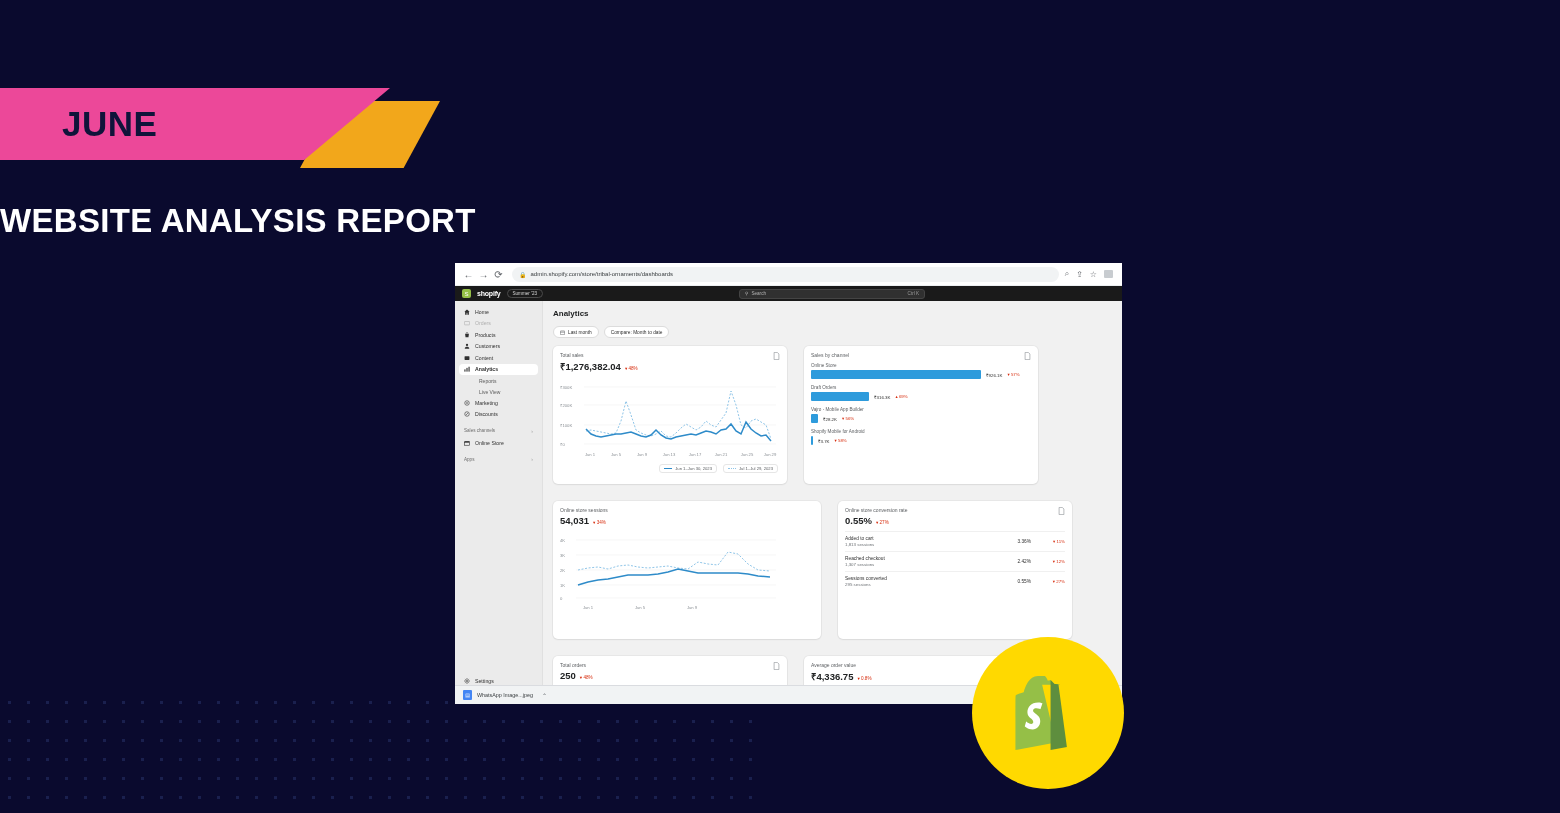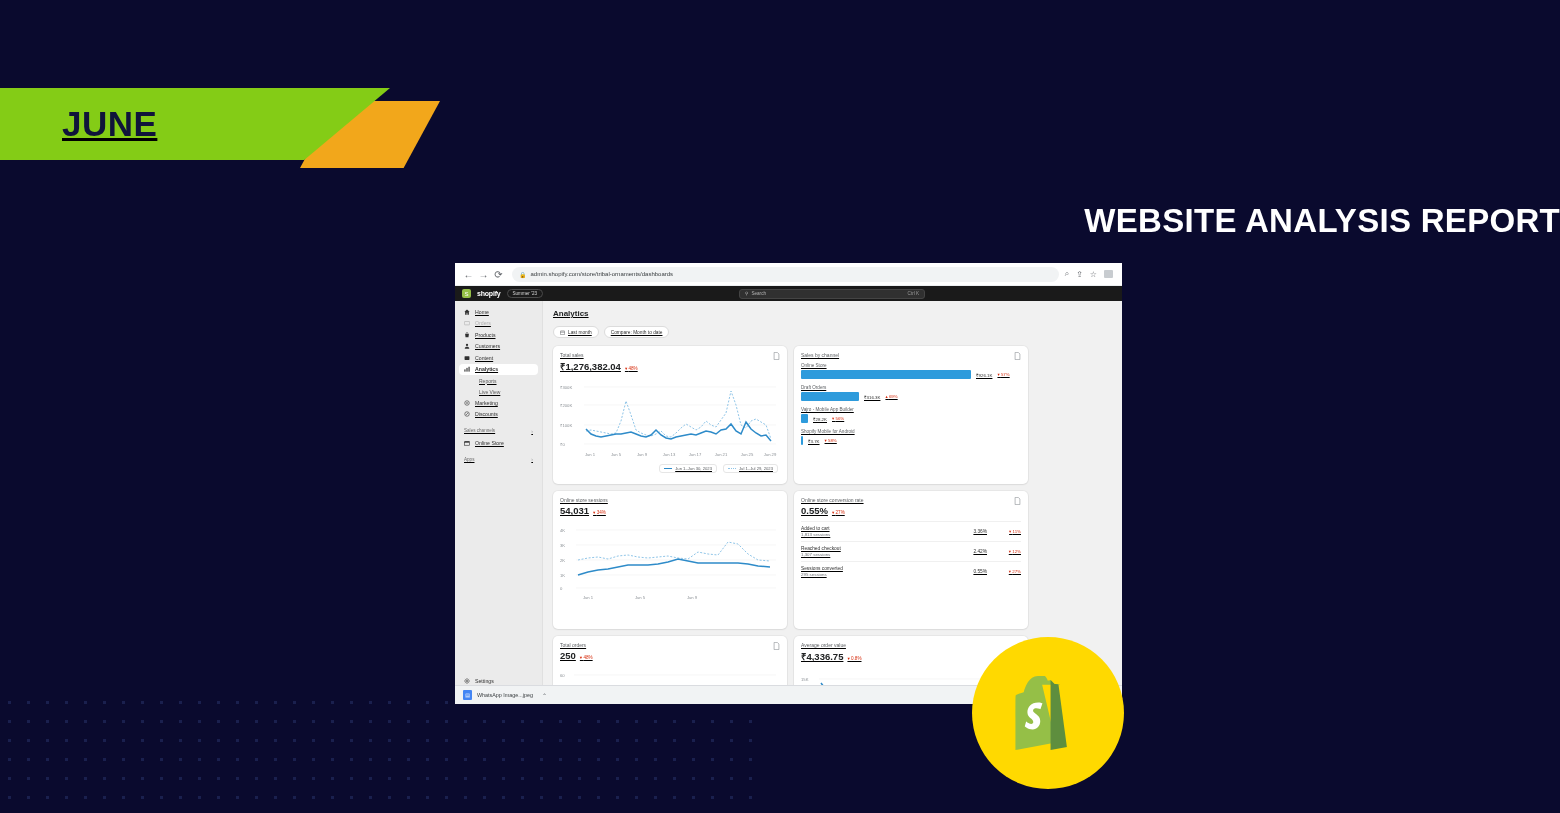--- a/index.html
+++ b/index.html
@@ -25,33 +25,33 @@
   .ribbon-wrap { position: absolute; left: 0; top: 88px; height: 80px; }
   .ribbon-fold {
     position: absolute; left: 300px; top: 13px;
     width: 140px; height: 67px;
     background: #f2a71b;
     clip-path: polygon(26% 0, 100% 0, 74% 100%, 0 100%);
   }
   .ribbon-main {
     position: absolute; left: 0; top: 0;
     width: 390px; height: 72px;
-    background: #84cc16;
+    background: #ec4899;
     clip-path: polygon(0 0, 100% 0, 78% 100%, 0 100%);
-    display: flex; align-items: center; text-decoration: underline;
+    display: flex; align-items: center;
   }
   .ribbon-main span {
     font-size: 35px; font-weight: bold; color: #10143a;
     letter-spacing: .5px; margin-left: 62px;
   }
 
   
   .page-title {
     position: absolute; top: 202px; left: 0; width: 1560px;
-    text-align: right;
+    text-align: left;
     color: #ffffff; font-size: 33px; font-weight: bold;
     letter-spacing: .3px;
   }
 
   
   .browser {
     position: absolute; left: 455px; top: 263px;
     width: 667px; height: 441px;
     background: #ffffff;
     overflow: hidden;
@@ -98,21 +98,21 @@
   .searchbar {
     width: 186px; height: 10px; background: #303030;
     border: 1px solid #444; border-radius: 3px;
     display: flex; align-items: center; padding: 0 5px;
     margin-left: auto; margin-right: auto;
     color: #b5b5b5; font-size: 4.6px; gap: 3px;
   }
   .searchbar .kbd { margin-left: auto; color: #9a9a9a; }
 
   
-  .app { display: flex; height: 394px; text-decoration: underline; }
+  .app { display: flex; height: 394px; }
 
   
   .sidebar {
     width: 88px; background: #ebebeb; flex: none;
     padding-top: 5px; position: relative;
     border-right: 1px solid #e0e0e0;
   }
   .nav-item {
     display: flex; align-items: center; gap: 5px;
     height: 11.5px; margin: 0 4px; padding: 0 5px;
@@ -137,21 +137,21 @@
   
   .content { flex: 1; background: #f1f1f1; padding: 8px 0 0 10px; overflow: hidden; }
   .h1 { font-size: 8px; font-weight: bold; color: #202223; margin-bottom: 8px; }
   .filters { display: flex; gap: 5px; margin-bottom: 8px; }
   .chip {
     background: #fff; border: 1px solid #dcdcdc; border-radius: 7px;
     height: 12px; padding: 0 6px; display: flex; align-items: center;
     font-size: 4.8px; color: #303030; gap: 3px; white-space: nowrap;
   }
 
-  .grid { display: flex; gap: 7px; flex-wrap: wrap; }
+  .grid { display: flex; gap: 17px; flex-wrap: wrap; }
   .card {
     background: #fff; border-radius: 5px; padding: 6px 7px;
     box-shadow: 0 0 0 1px rgba(0,0,0,.04), 0 1px 2px rgba(0,0,0,.06);
     position: relative; flex: none;
   }
   .card-w { width: 234px; }
   .card-h { height: 138px; }
   .card-title { font-size: 5px; color: #5c5f62; margin-bottom: 2px; }
   .card-value { font-size: 9.5px; font-weight: bold; color: #202223; display: flex; align-items: baseline; gap: 4px; }
   .delta { font-size: 4.6px; font-weight: normal; }
@@ -461,21 +461,21 @@
               <div class="ch-label">Shopify Mobile for Android</div>
               <div class="ch-barline">
                 <div class="ch-bar" style="width:2px"></div>
                 <span class="ch-val">₹3.7K</span>
                 <span class="ch-delta down">▾ <span>58%</span></span>
               </div>
             </div>
           </div>
         </div>
 
-        <div class="card card-h" style="width:234px">
+        <div class="card card-h" style="width:268px">
           <div class="card-title">Online store sessions</div>
           <div class="card-value">
             <span>54,031</span>
             <span class="delta down">▾ <span>34%</span></span>
           </div>
           <div class="chart">
             <svg width="218" height="82" viewBox="0 0 218 82">
               <g font-size="4.2" fill="#8c9196" font-family="Liberation Sans">
                 <text x="0" y="10">4K</text>
                   <text x="0" y="25">3K</text>

